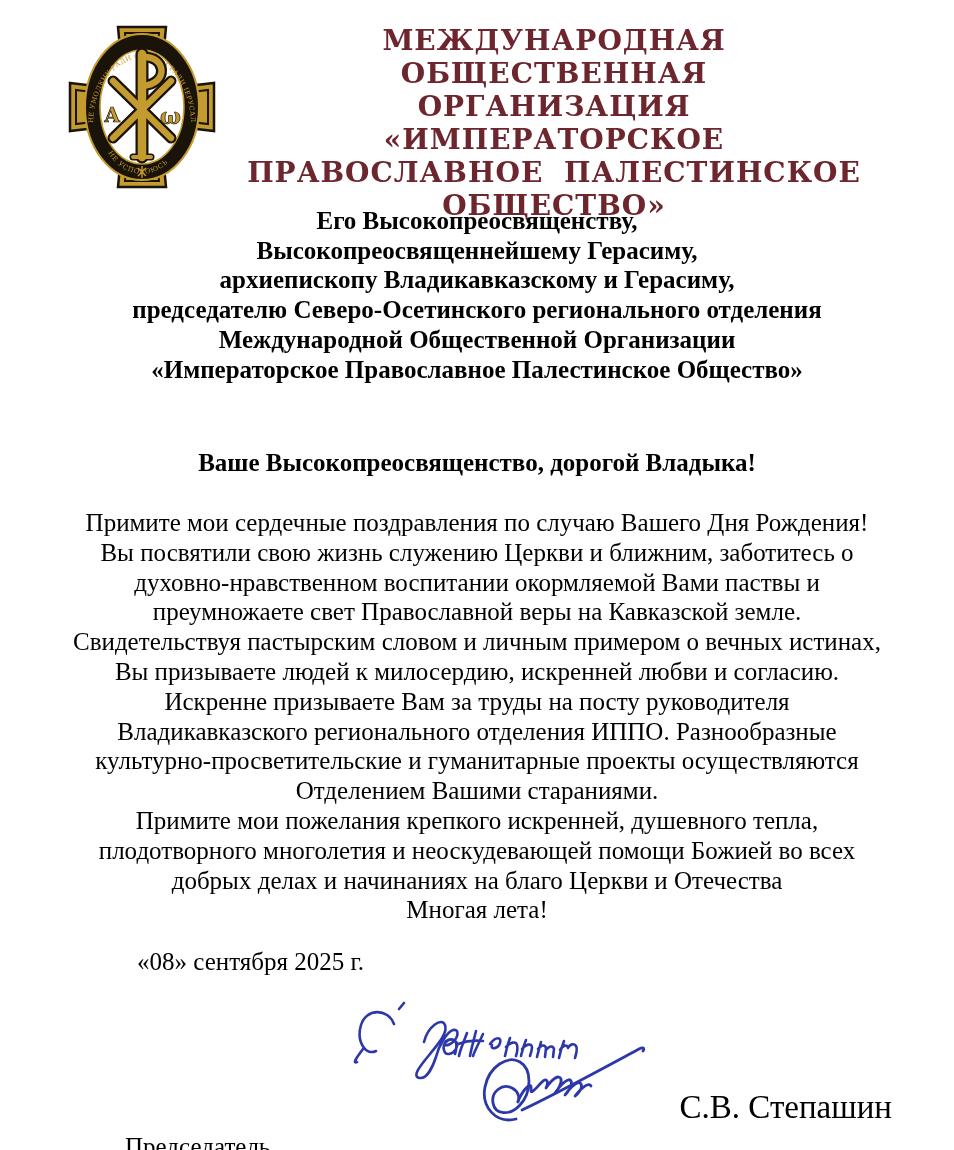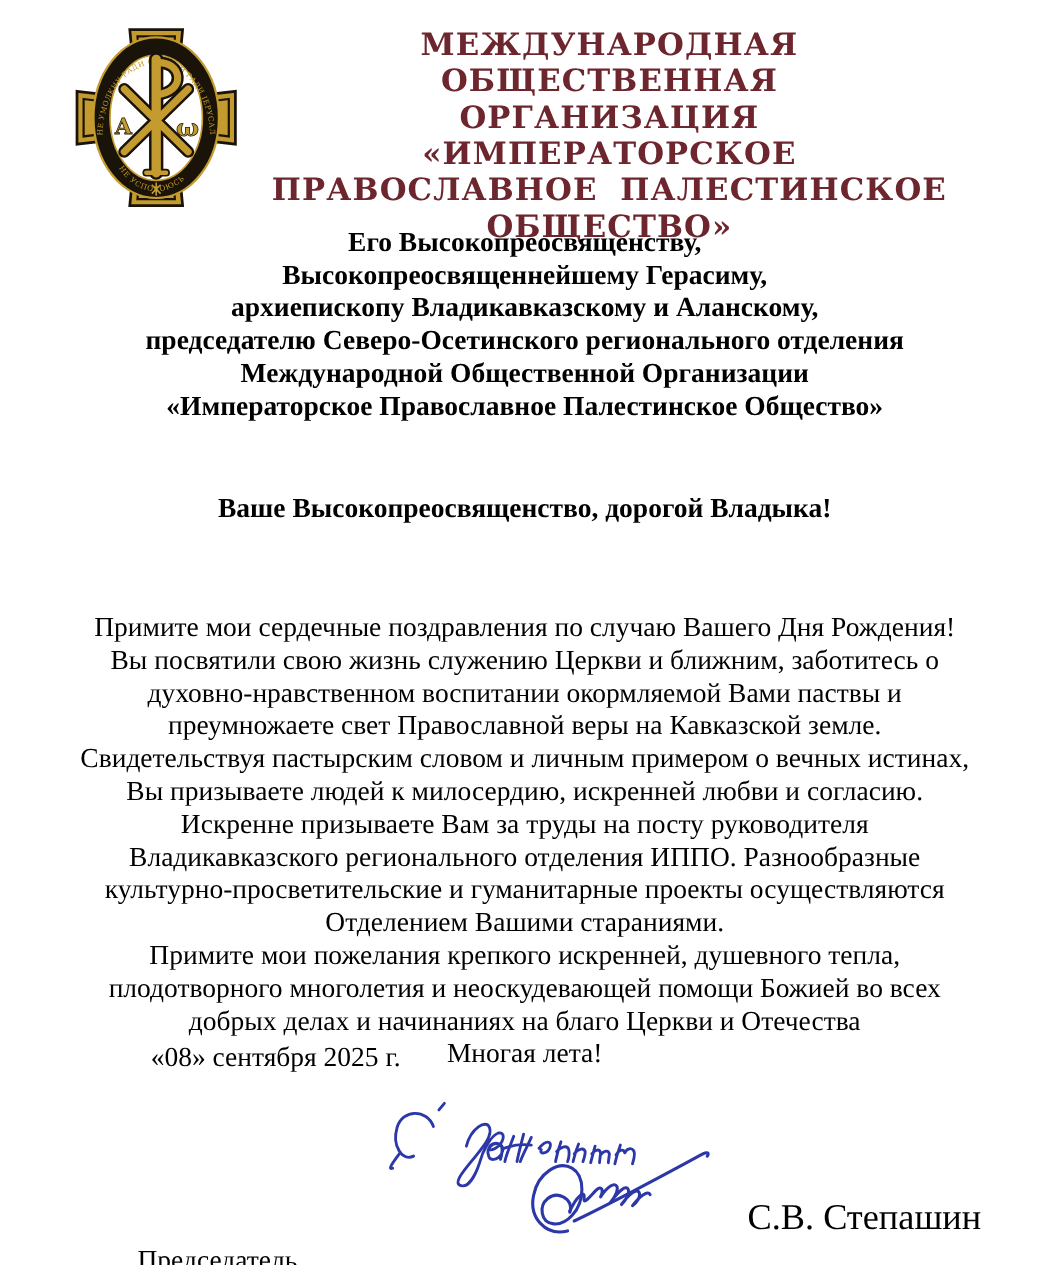--- a/index.html
+++ b/index.html
@@ -55,21 +55,20 @@
     line-height: 30px;
     font-family: Liberation Serif, serif;
   }
   
   .body-text {
     position: absolute;
     left: 40px; right: 40px; top: 508px;
     text-align: center;
     font-size: 25px;
     line-height: 29.8px;
-    margin-top: 48px;
   }
   .body-text div { white-space: nowrap; }
   
   .date-line {
     position: absolute;
     left: 137px; top: 947px;
     font-size: 25px;
     line-height: 30px;
   }
   
@@ -156,21 +155,21 @@
 
   <div class="org-title">
       <div>МЕЖДУНАРОДНАЯ ОБЩЕСТВЕННАЯ</div>
       <div>ОРГАНИЗАЦИЯ «ИМПЕРАТОРСКОЕ</div>
       <div>ПРАВОСЛАВНОЕ ПАЛЕСТИНСКОЕ ОБЩЕСТВО»</div>
     </div>
 
   <div class="recipient">
       <div>Его Высокопреосвященству,</div>
       <div>Высокопреосвященнейшему Герасиму,</div>
-      <div>архиепископу Владикавказскому и Аланскому,</div>
+      <div>архиепископу Владикавказскому и Герасиму,</div>
       <div>председателю Северо-Осетинского регионального отделения</div>
       <div>Международной Общественной Организации</div>
       <div>«Императорское Православное Палестинское Общество»</div>
     </div>
 
   <div class="salutation">Ваше Высокопреосвященство, дорогой Владыка!</div>
 
   <div class="body-text">
       <div>Примите мои сердечные поздравления по случаю Вашего Дня Рождения!</div>
       <div>Вы посвятили свою жизнь служению Церкви и ближним, заботитесь о</div>

